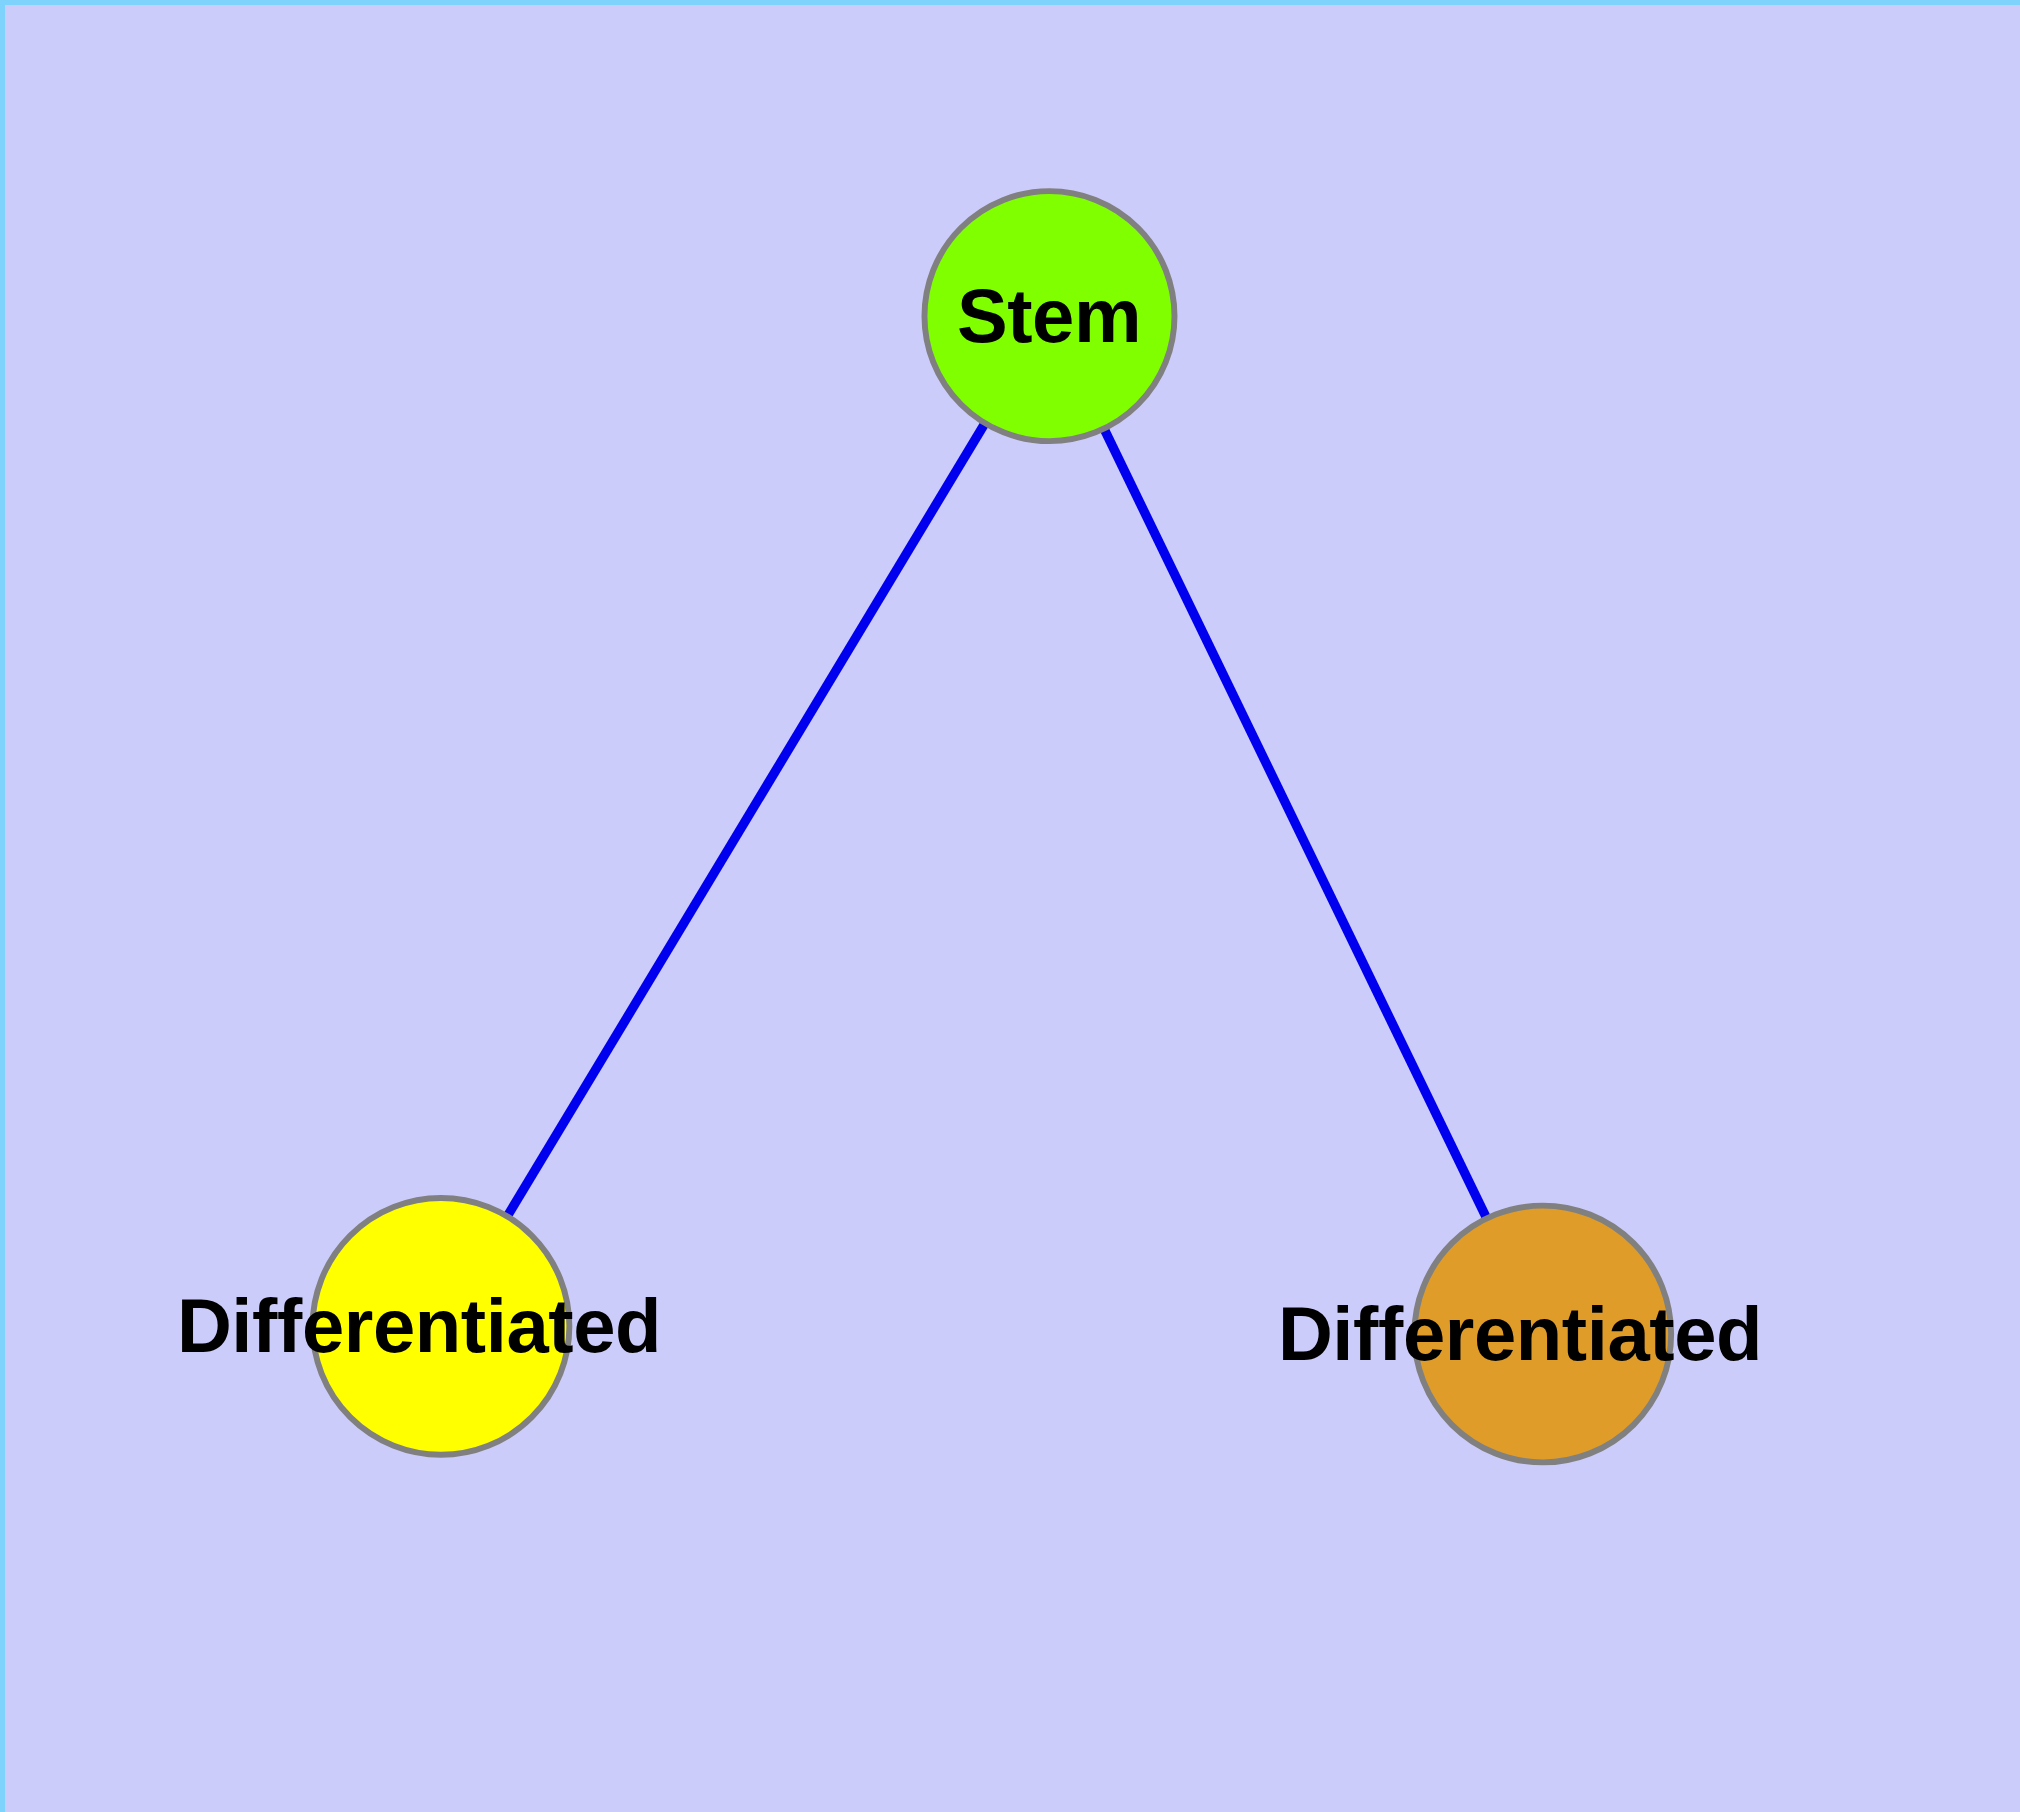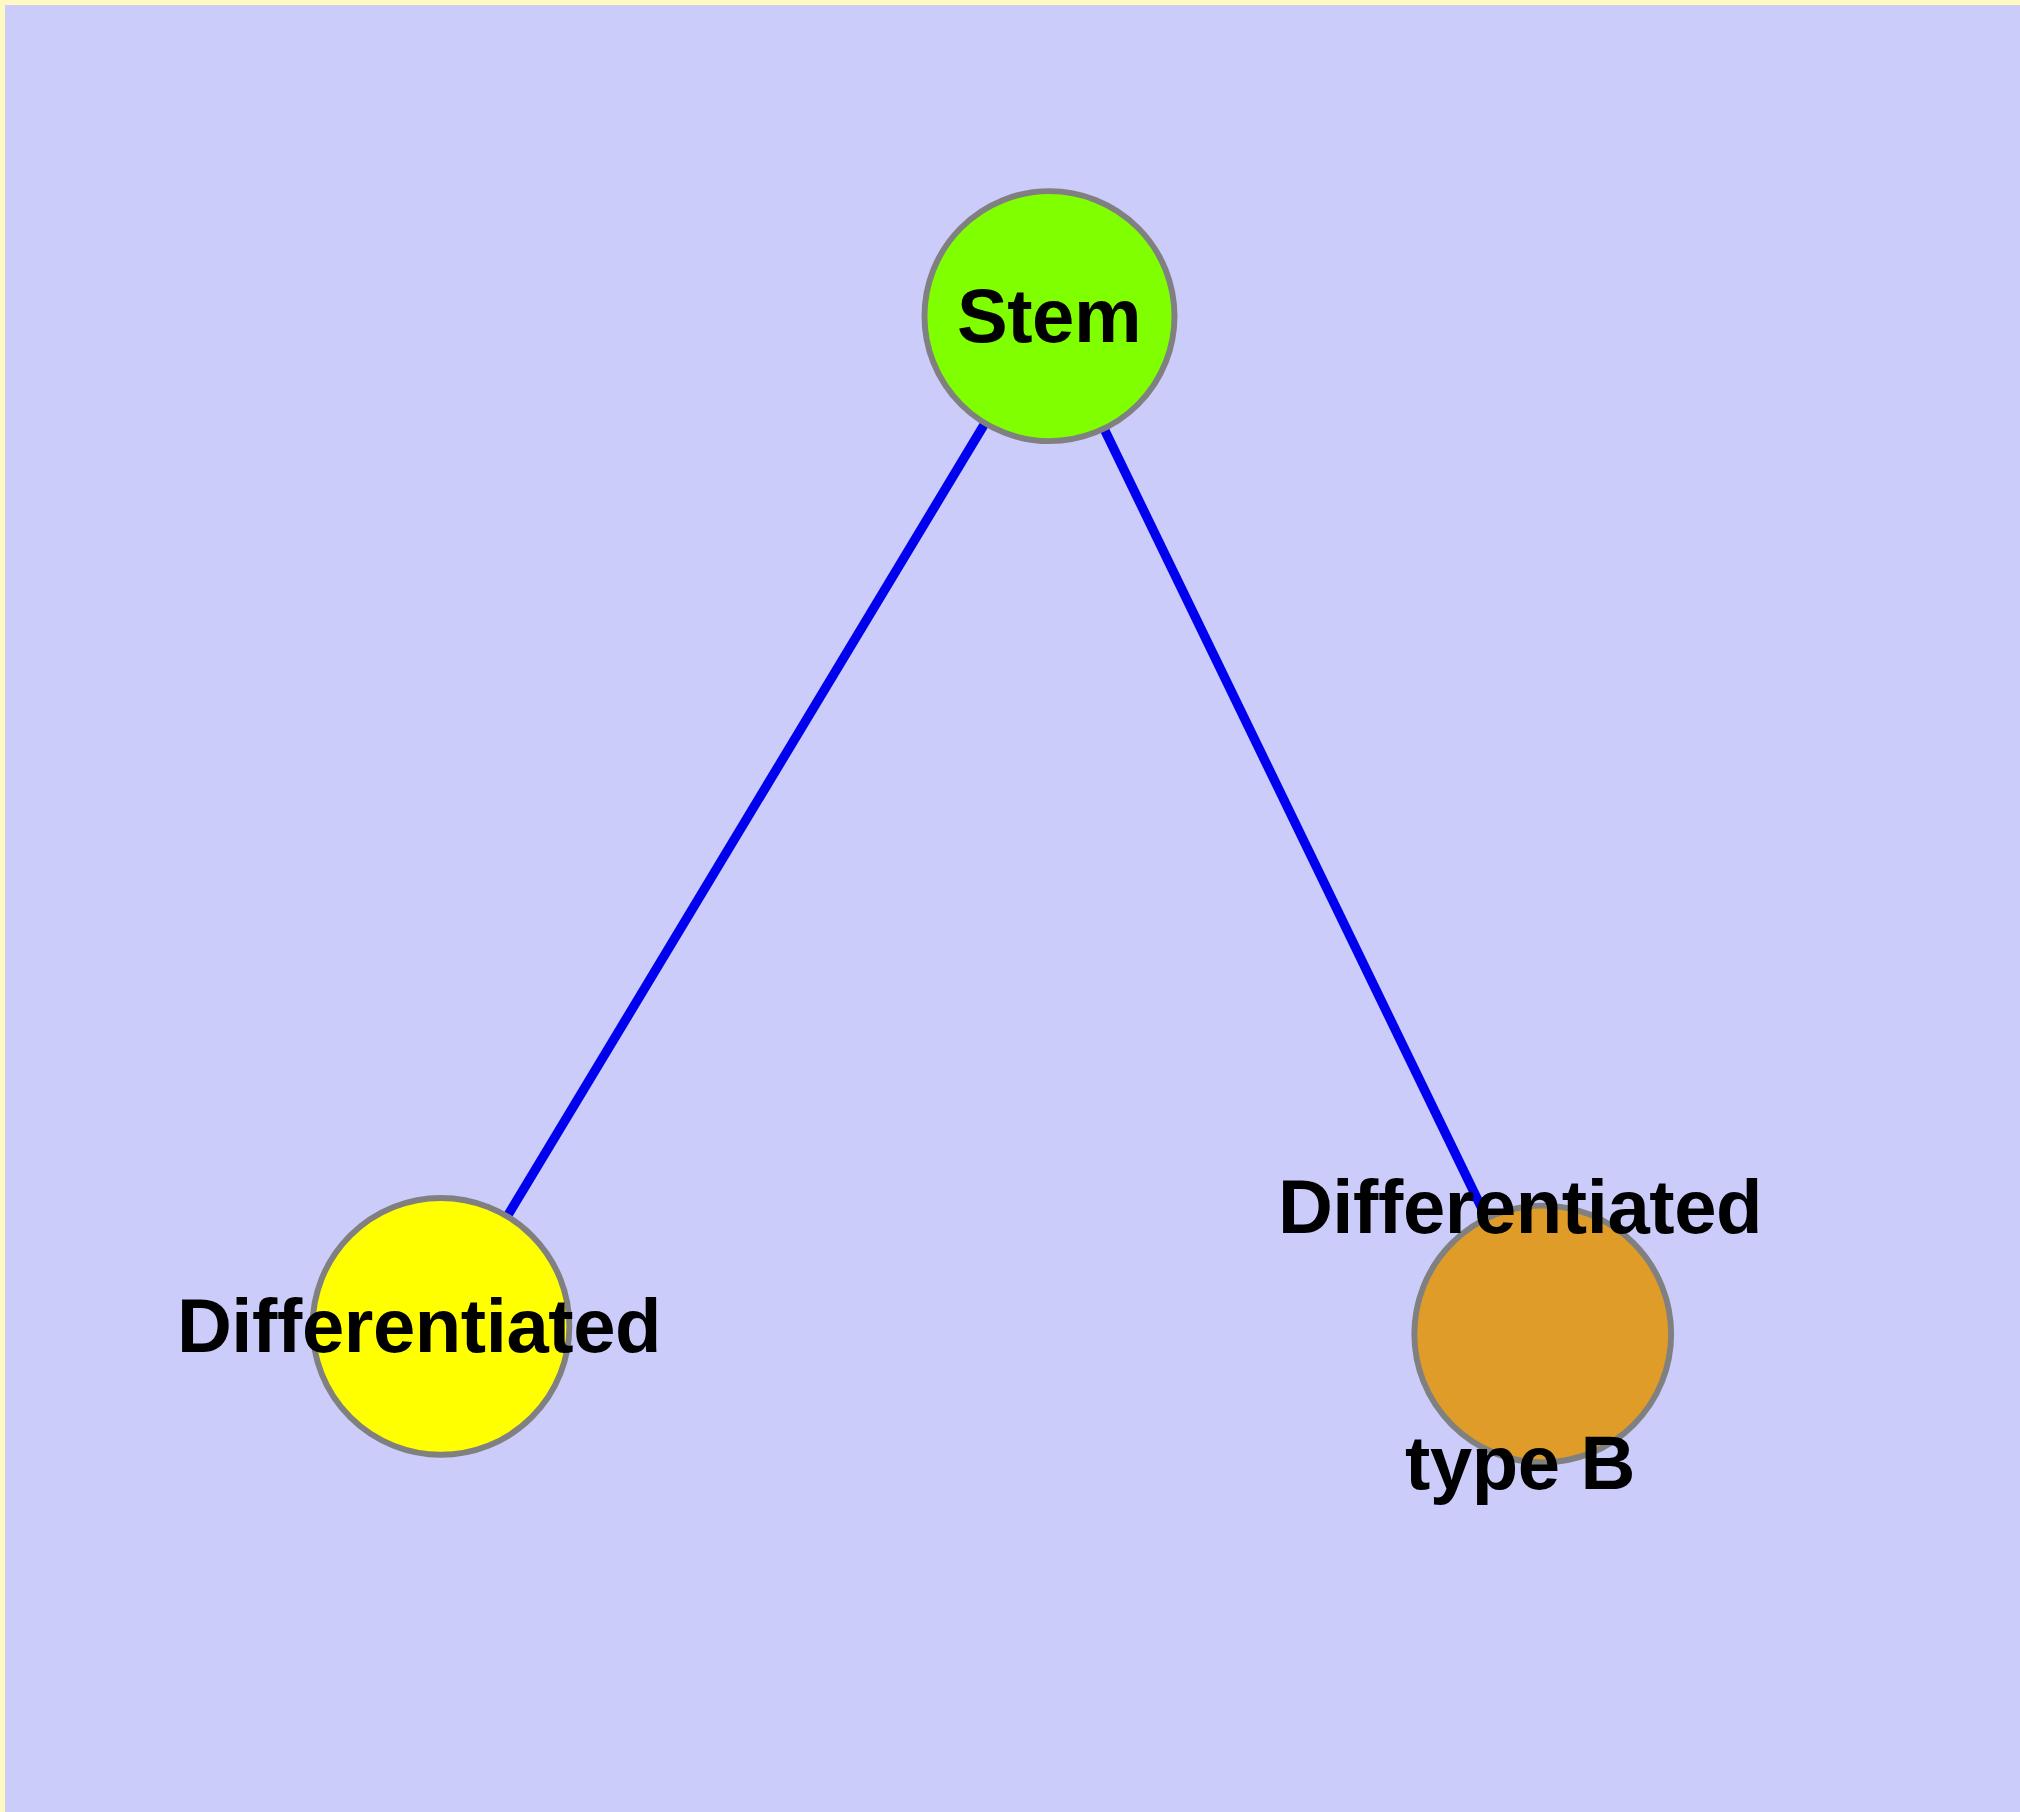--- a/index.html
+++ b/index.html
@@ -5,21 +5,21 @@
 <style>
   html, body {
     margin: 0;
     padding: 0;
     background: #ffffff;
   }
   #canvas {
     position: relative;
     width: 2021px;
     height: 1812px;
-    background: #fef9c3;
+    background: #7dd3fc;
     overflow: hidden;
     font-family: "Liberation Sans", "DejaVu Sans", sans-serif;
   }
   #plot-area {
     position: absolute;
     left: 5.1px;
     top: 5.1px;
     width: 2015px;
     height: 1807px;
     background: #ccccfa;
@@ -65,17 +65,16 @@
   <div class="node-label" style="left:1049px; top:316px; font-size:76px;">
     <div>Stem</div>
   </div>
 
   <div class="node-label" style="left:419px; top:1326px; font-size:76px;">
     <div>Differentiated</div>
   </div>
 
   <div class="node-label" style="left:1520px; top:1334px; font-size:76px;">
     <div>Differentiated</div>
-    <div>type B</div>
   </div>
 
 </div>
 
 
 </body></html>

